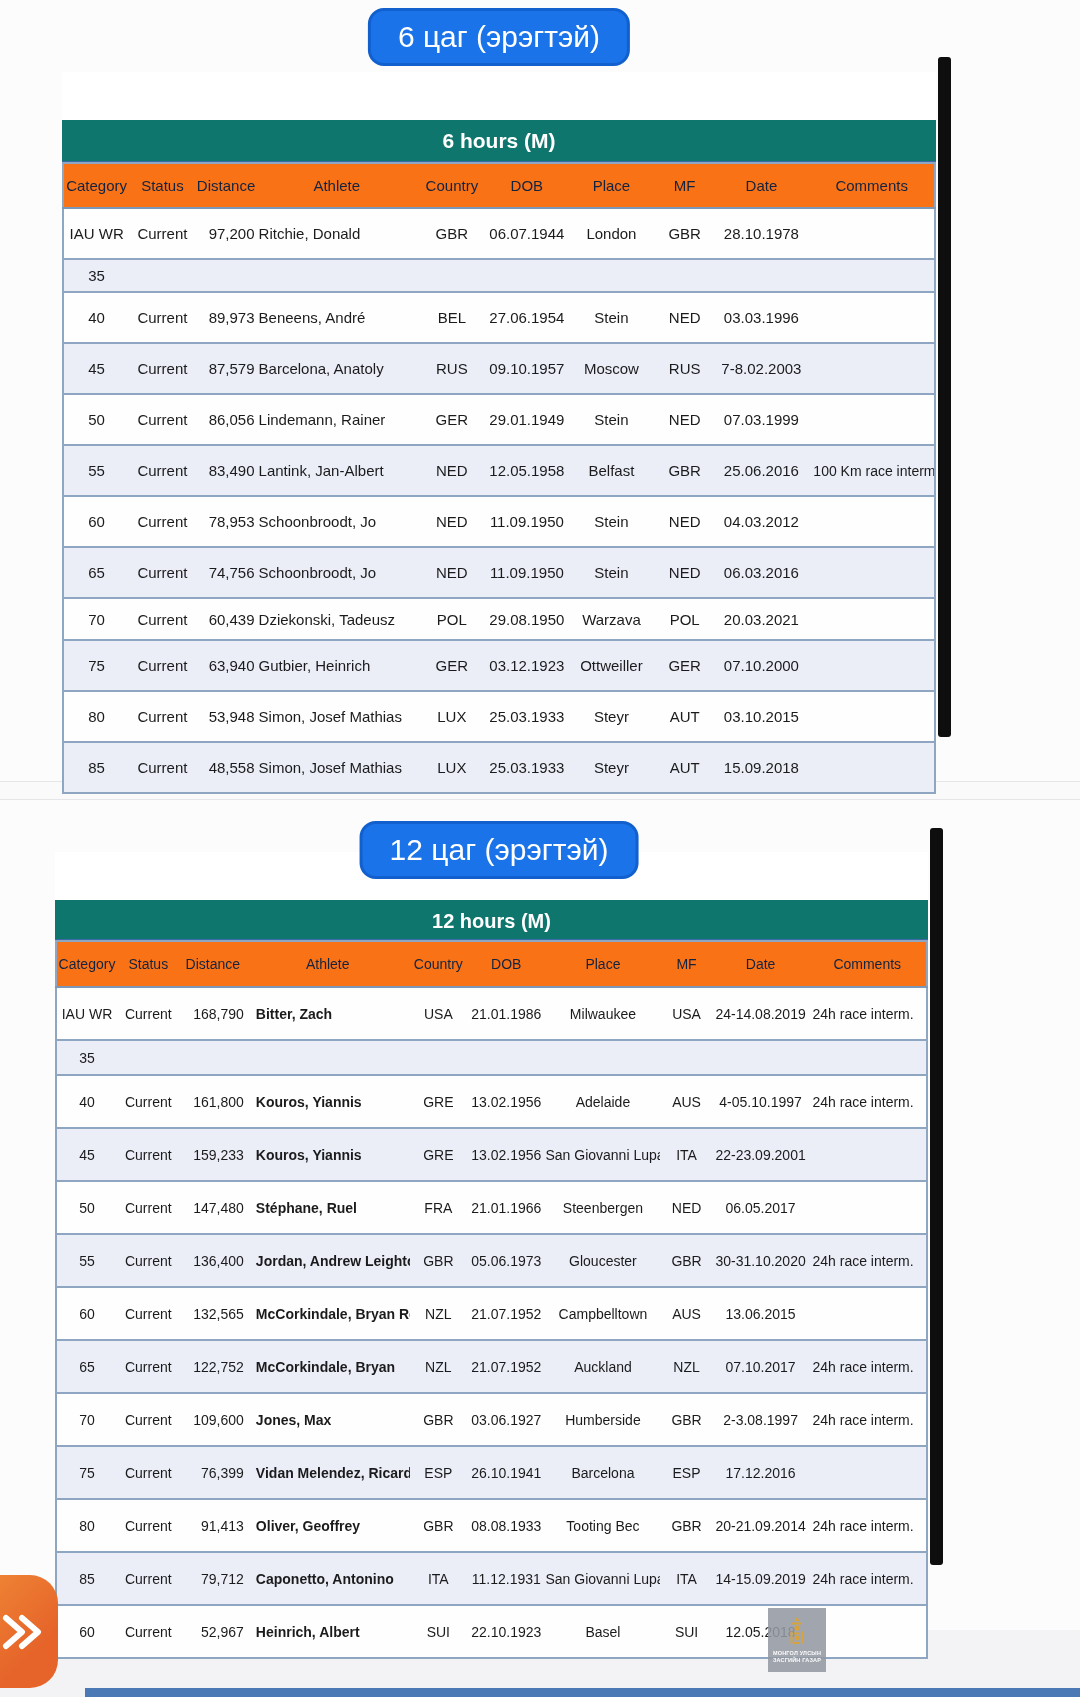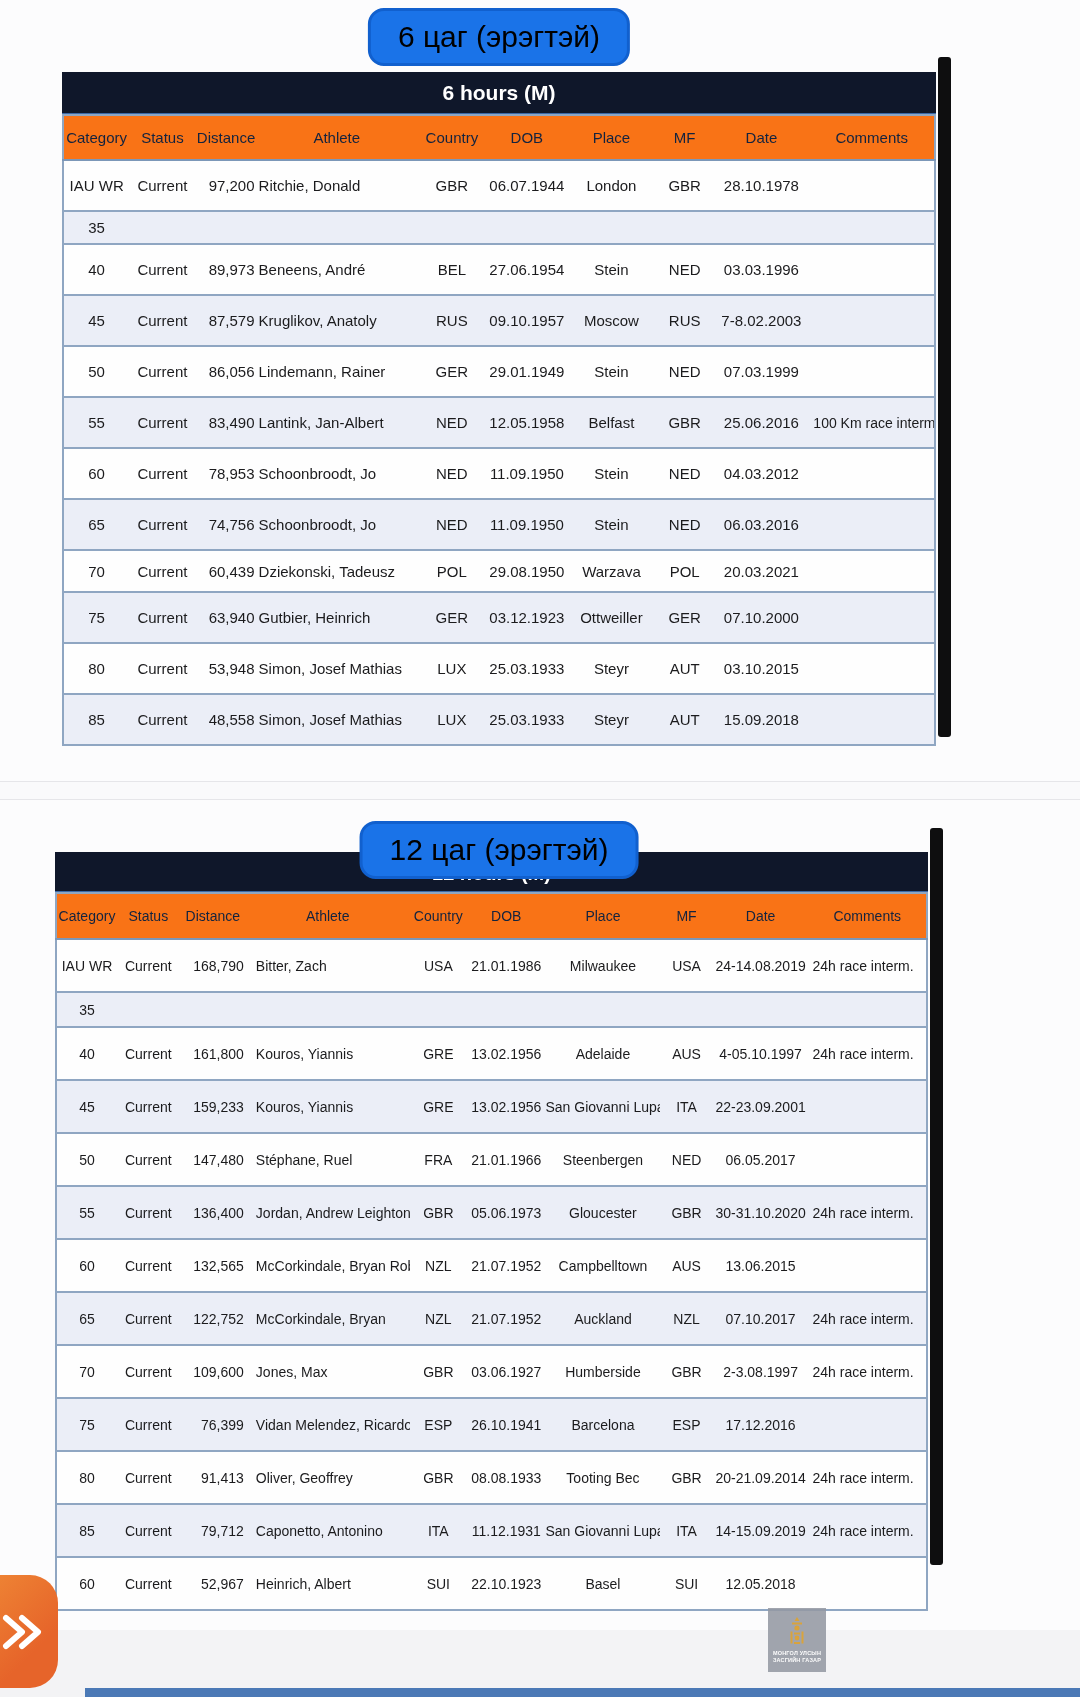--- a/index.html
+++ b/index.html
@@ -9,39 +9,40 @@
     background:#fcfcfd;
     font-family:"Liberation Sans", sans-serif;
     overflow:hidden;
   }
   .pill {
     position:absolute;
     left:499px; transform:translateX(-50%);
     background:#1a73e8;
     border:3px solid #1160ce;
     border-radius:16px;
-    color:#000000;
+    color:#ffffff;
     font-size:30px;
     padding:9px 27px;
     white-space:nowrap;
     z-index:6;
   }
   .pill1 { top:8px; }
   .pill2 { top:821px; }
 
   .tbl-wrap { position:absolute; background:#fff; z-index:2; }
   .t1 { top:72px; left:62px; width:874px; }
   .t2 { top:852px; left:55px; width:873px; }
 
   .tbl-title {
-    background:#0f172a;
+    background:#0f766e;
     color:#fff;
     font-weight:bold;
     display:flex; align-items:center; justify-content:center;
     border-bottom:1px solid #3c6aa6;
+    margin-top:48px;
   }
   .t1 .tbl-title { height:42px; font-size:21px; }
   .t2 .tbl-title { height:40px; font-size:20px; padding-top:4px;text-align:right; }
 
   table.records {
     width:100%;
     border-collapse:collapse;
     table-layout:fixed;
     border:2px solid #8fa6c2;
   }
@@ -80,21 +81,21 @@
   .t1 .col-3{width:18.4%} .t1 .col-4{width:8%} .t1 .col-5{width:9.2%}
   .t1 .col-6{width:10.2%} .t1 .col-7{width:6.6%} .t1 .col-8{width:11%}
   .t1 .col-9{width:14.4%}
   .t2 .col-0{width:7%} .t2 .col-1{width:7.2%} .t2 .col-2{width:7.6%}
   .t2 .col-3{width:18.8%} .t2 .col-4{width:6.6%} .t2 .col-5{width:9%}
   .t2 .col-6{width:13.2%} .t2 .col-7{width:6%} .t2 .col-8{width:11%}
   .t2 .col-9{width:13.6%}
 
   .records td.col-2 { text-align:right; padding-right:2px; }
   .records td.col-3 { text-align:left; padding-left:2px; }
-  .t2 td.col-3 { padding-left:10px; }
+  .t2 td.col-3 { padding-left:10px;font-weight:bold; }
   .records td.col-9 { text-align:left; padding-left:4px; font-size:14px; }
 
   .scrollbar {
     position:absolute;
     width:13px;
     background:#0e0e0f;
     border-radius:3px;
     z-index:3;
   }
   .sb1 { top:57px; left:938px; height:680px; }
@@ -211,21 +212,21 @@
           <td class="col-5">27.06.1954</td>
           <td class="col-6">Stein</td>
           <td class="col-7">NED</td>
           <td class="col-8">03.03.1996</td>
           <td class="col-9"></td>
         </tr>
         <tr class="light">
           <td class="col-0">45</td>
           <td class="col-1">Current</td>
           <td class="col-2">87,579</td>
-          <td class="col-3">Kruglikov, Anatoly</td>
+          <td class="col-3">Barcelona, Anatoly</td>
           <td class="col-4">RUS</td>
           <td class="col-5">09.10.1957</td>
           <td class="col-6">Moscow</td>
           <td class="col-7">RUS</td>
           <td class="col-8">7-8.02.2003</td>
           <td class="col-9"></td>
         </tr>
         <tr class="white">
           <td class="col-0">50</td>
           <td class="col-1">Current</td>

